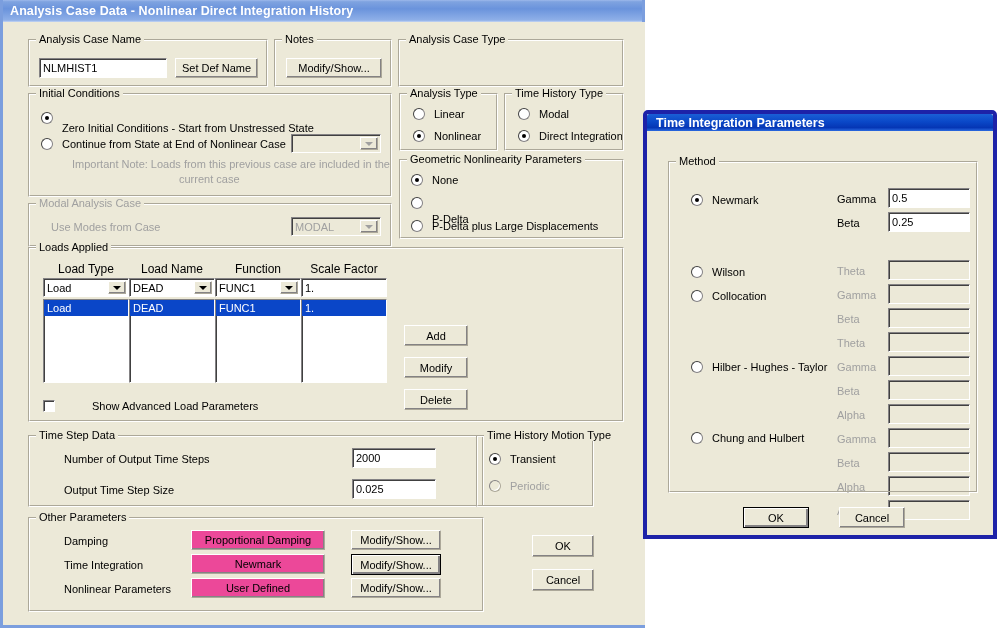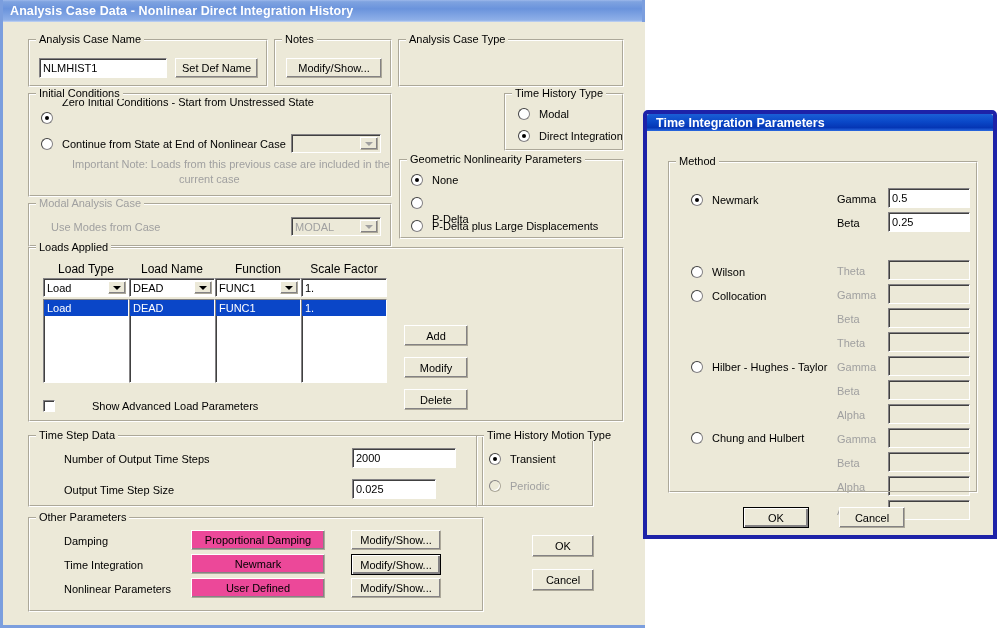--- a/index.html
+++ b/index.html
@@ -133,21 +133,21 @@
 
     <div class="group" style="left:392px;top:17px;width:226px;height:48px;">
       <span class="gtitle">Analysis Case Type</span>
     </div>
 
     <div class="group" style="left:22px;top:71px;width:364px;height:104px;">
       <span class="gtitle">Initial Conditions</span>
       <span class="radio" style="left:12px;top:18px;">
           <span class="dot"></span>
         </span>
-      <span class="lbl" style="left:33px;top:2px;">Zero Initial Conditions - Start from Unstressed State</span>
+      <span class="lbl" style="left:33px;top:28px;">Zero Initial Conditions - Start from Unstressed State</span>
       <span class="radio" style="left:12px;top:44px;"></span>
       <span class="lbl" style="left:33px;top:44px;">Continue from State at End of Nonlinear Case</span>
       <div class="combo dis" style="left:262px;top:40px;width:90px;height:19px;">
         <span></span>
         <span class="arrowbox">
             <span class="tri"></span>
           </span>
       </div>
       <span class="lbl dis" style="left:43px;top:64px;">Important Note:   Loads from this previous case are included in the</span>
       <span class="lbl dis" style="left:150px;top:79px;">current case</span>
@@ -157,20 +157,29 @@
       <span class="gtitle">Modal Analysis Case</span>
       <span class="lbl dis" style="left:22px;top:17px;">Use Modes from Case</span>
       <div class="combo dis" style="left:262px;top:13px;width:90px;height:19px;">
         <span>MODAL</span>
         <span class="arrowbox">
             <span class="tri"></span>
           </span>
       </div>
     </div>
 
+    <div class="group" style="left:393px;top:71px;width:99px;height:58px;">
+      <span class="gtitle">Analysis Type</span>
+      <span class="radio" style="left:13px;top:14px;"></span>
+      <span class="lbl" style="left:34px;top:14px;">Linear</span>
+      <span class="radio" style="left:13px;top:36px;">
+          <span class="dot"></span>
+        </span>
+      <span class="lbl" style="left:34px;top:36px;">Nonlinear</span>
+    </div>
 
     <div class="group" style="left:498px;top:71px;width:120px;height:58px;">
       <span class="gtitle">Time History Type</span>
       <span class="radio" style="left:13px;top:14px;"></span>
       <span class="lbl" style="left:34px;top:14px;">Modal</span>
       <span class="radio" style="left:13px;top:36px;">
           <span class="dot"></span>
         </span>
       <span class="lbl" style="left:34px;top:36px;">Direct Integration</span>
     </div>
@@ -232,21 +241,21 @@
       <div class="btn" style="left:375px;top:109px;width:64px;height:21px;">Modify</div>
       <div class="btn" style="left:375px;top:141px;width:64px;height:21px;">Delete</div>
 
       <span class="cbox" style="left:14px;top:152px;"></span>
       <span class="lbl" style="left:34px;top:152px;margin-left:29px;">Show Advanced Load Parameters</span>
     </div>
 
     <div class="group" style="left:22px;top:413px;width:456px;height:72px;">
       <span class="gtitle">Time Step Data</span>
       <span class="lbl" style="left:35px;top:17px;">Number of Output Time Steps</span>
-      <div class="txt" style="left:323px;top:12px;width:104px;height:20px;">2000</div>
+      <div class="txt" style="left:323px;top:12px;width:84px;height:20px;">2000</div>
       <span class="lbl" style="left:35px;top:48px;">Output Time Step Size</span>
       <div class="txt" style="left:323px;top:43px;width:84px;height:20px;">0.025</div>
     </div>
 
     <div class="group" style="left:470px;top:413px;width:118px;height:72px;">
       <span class="gtitle">Time History Motion Type</span>
       <span class="radio" style="left:12px;top:17px;">
           <span class="dot"></span>
         </span>
       <span class="lbl" style="left:33px;top:17px;">Transient</span>

